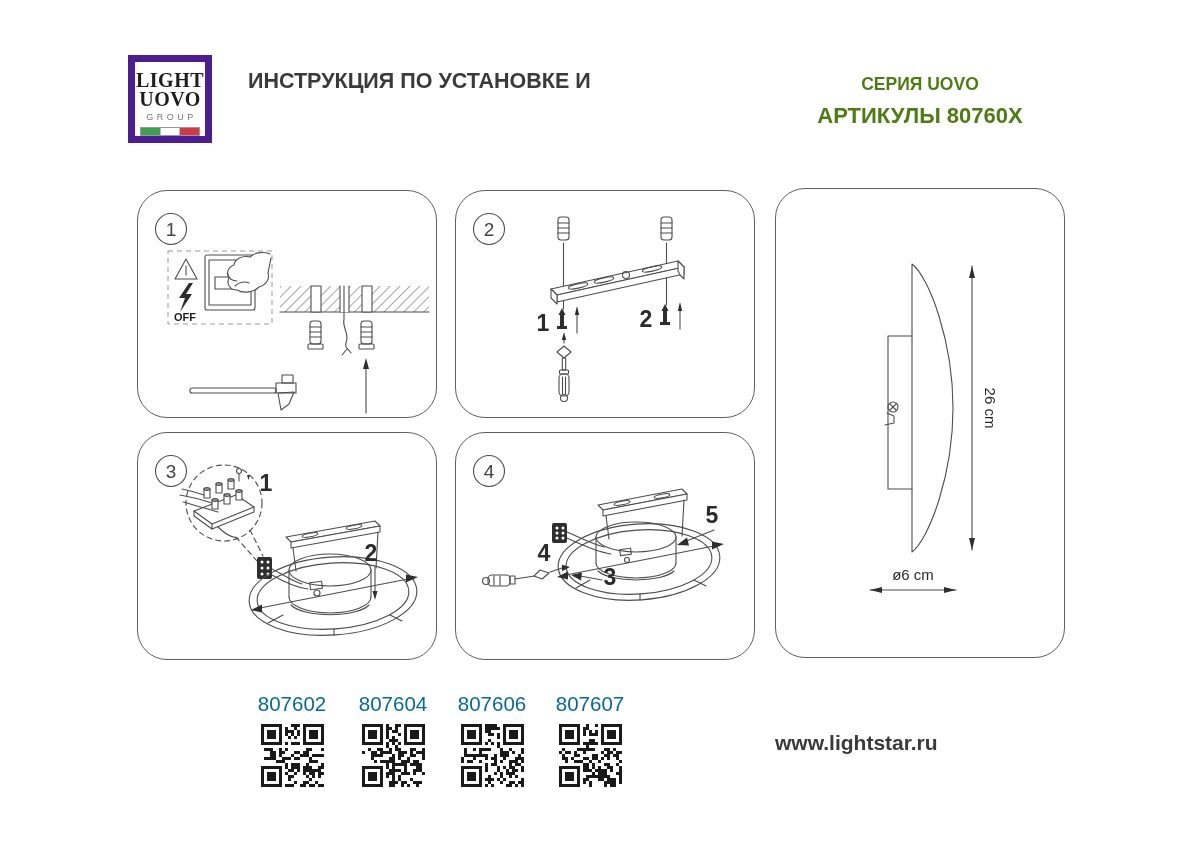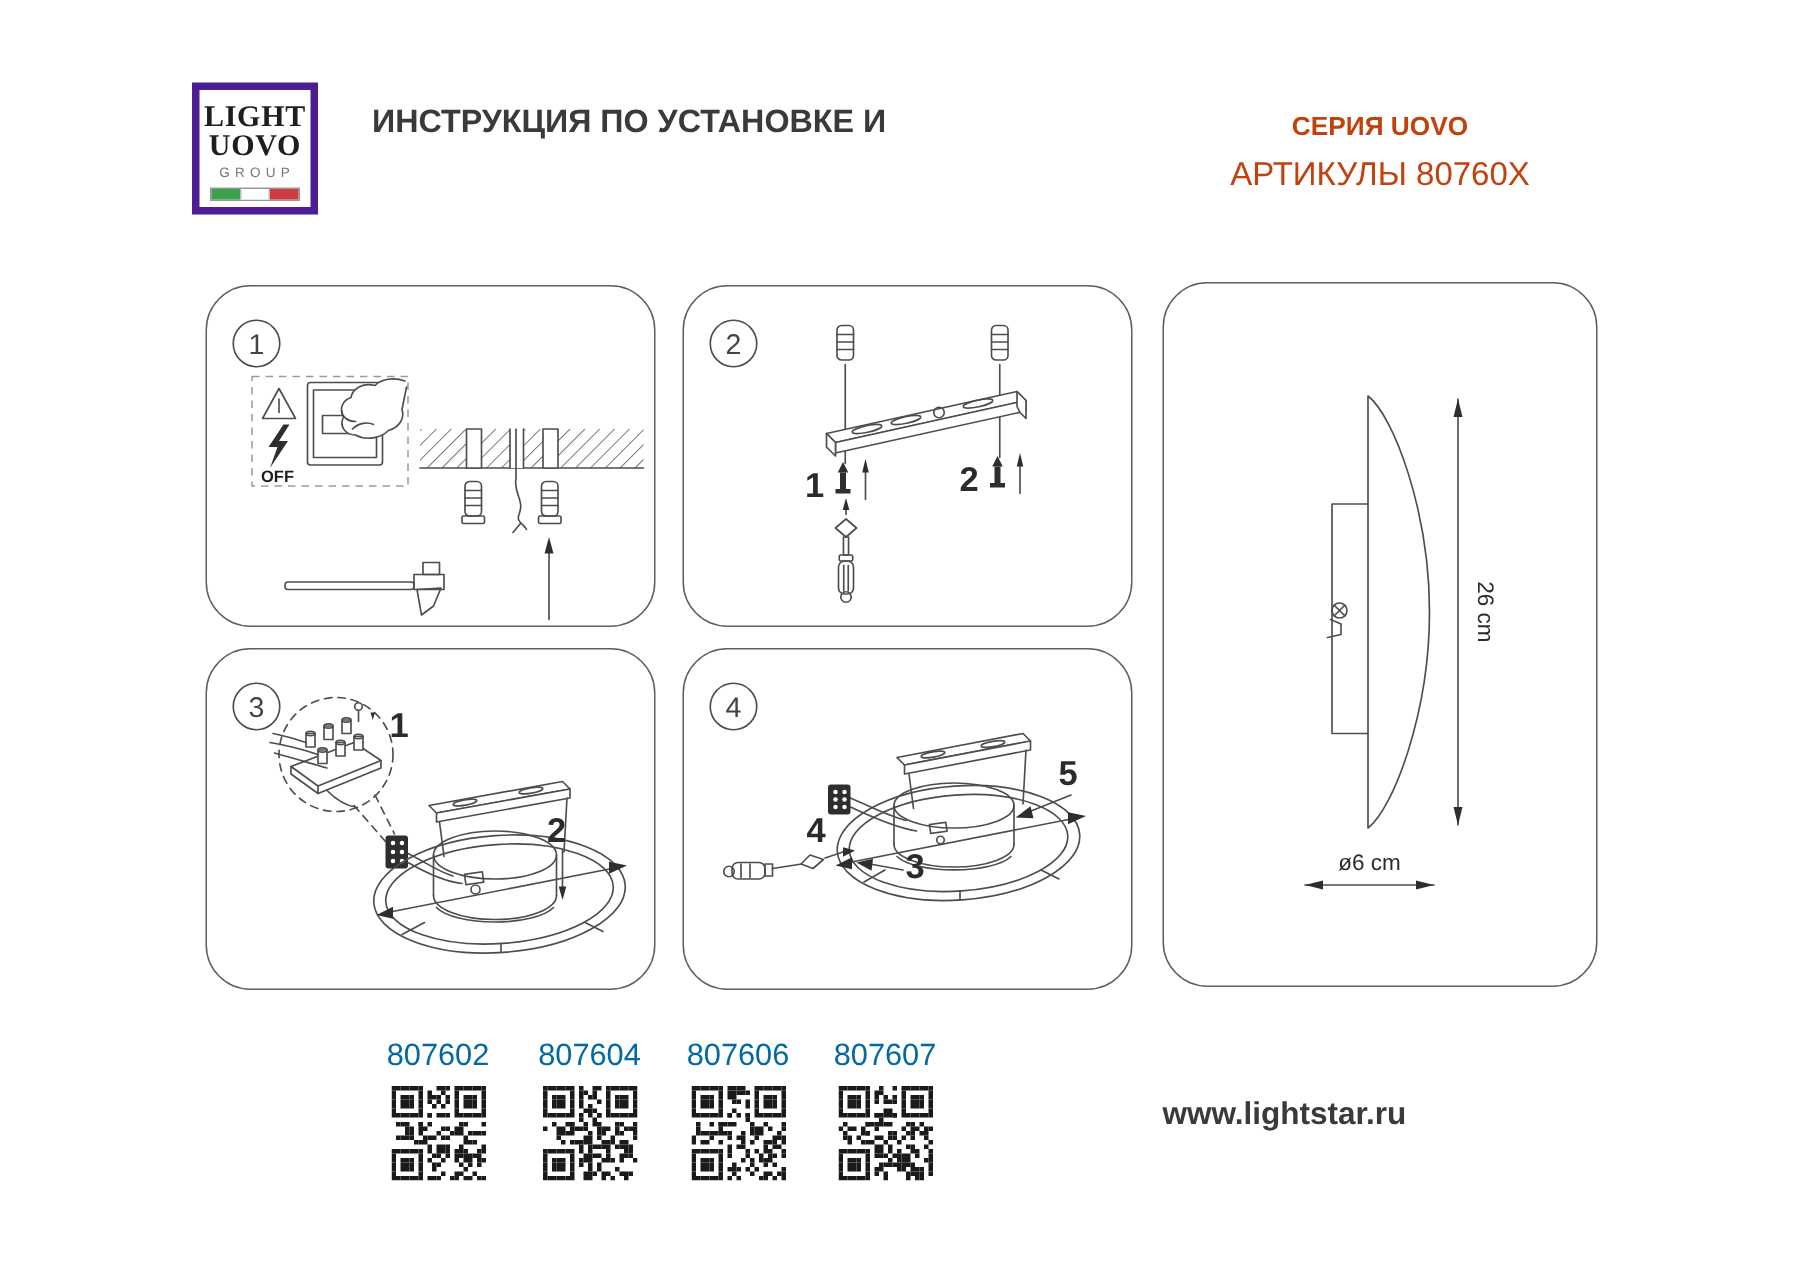--- a/index.html
+++ b/index.html
@@ -2,32 +2,32 @@
 <html><head>
 <meta charset="utf-8">
 <style>
   html,body{margin:0;padding:0;}
   body{
     width:1200px;height:849px;position:relative;background:#ffffff;
     font-family:"Liberation Sans",sans-serif;color:#333;overflow:hidden;
   }
   .abs{position:absolute;}
   
-  .logo{left:128px;top:55px;width:84px;height:88px;border:5px solid #4c1d95;
+  .logo{left:128px;top:55px;width:84px;height:88px;border:7px solid #4c1d95;
         box-sizing:border-box;text-align:center;padding-top:9px;background:#fff;}
   .logo-word{font-family:"Liberation Serif",serif;font-weight:bold;font-size:20px;
              line-height:19px;letter-spacing:.5px;color:#1e1e1e;}
   .logo-group{font-size:9px;letter-spacing:3.5px;color:#777;margin-top:3px;text-indent:3px;}
   .flag{width:58px;height:7px;border:1px solid #999;margin:5px auto 0;display:flex;}
   .flag span{flex:1;}
   .fw{border-left:1px solid #bbb;border-right:1px solid #bbb;background:#fff;}
   .title{left:248px;top:66px;font-size:21.5px;font-weight:bold;line-height:30px;color:#3a3a3a;}
-  .series-wrap{left:775px;top:74px;width:290px;text-align:center;color:#c2410c;}
+  .series-wrap{left:775px;top:74px;width:290px;text-align:center;color:#4d7c0f;}
   .series{font-size:17.5px;font-weight:bold;}
-  .articles-label{font-size:22px;font-weight:normal;margin-top:8px;}
+  .articles-label{font-size:22px;font-weight:bold;margin-top:8px;}
   
   .panel{position:absolute;border:1.3px solid #5f5f5f;border-radius:30px;background:#fff;box-sizing:border-box;}
   #p1{left:137px;top:190px;width:300px;height:228px;}
   #p2{left:455px;top:190px;width:300px;height:228px;}
   #p3{left:137px;top:432px;width:300px;height:228px;}
   #p4{left:455px;top:432px;width:300px;height:228px;}
   #pside{left:775px;top:188px;width:290px;height:470px;}
   svg{display:block;}
   .ln{stroke:#4d4d4d;fill:none;stroke-width:1.1;stroke-linecap:round;stroke-linejoin:round;}
   .lnw{stroke:#4d4d4d;fill:#fff;stroke-width:1.1;stroke-linecap:round;stroke-linejoin:round;}

